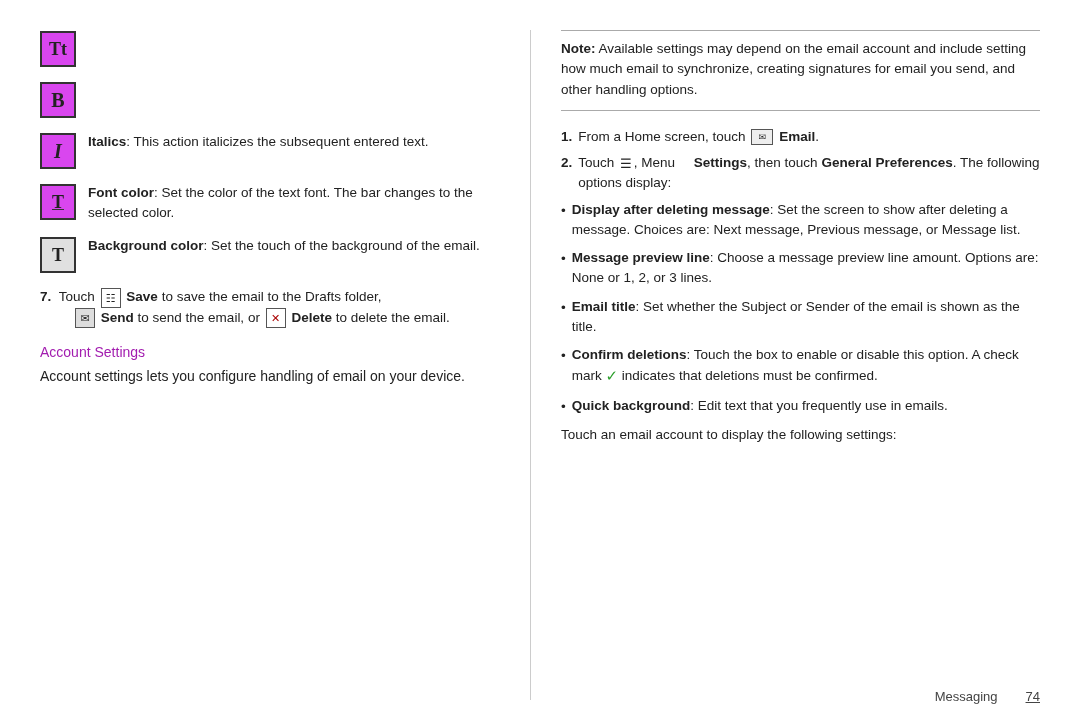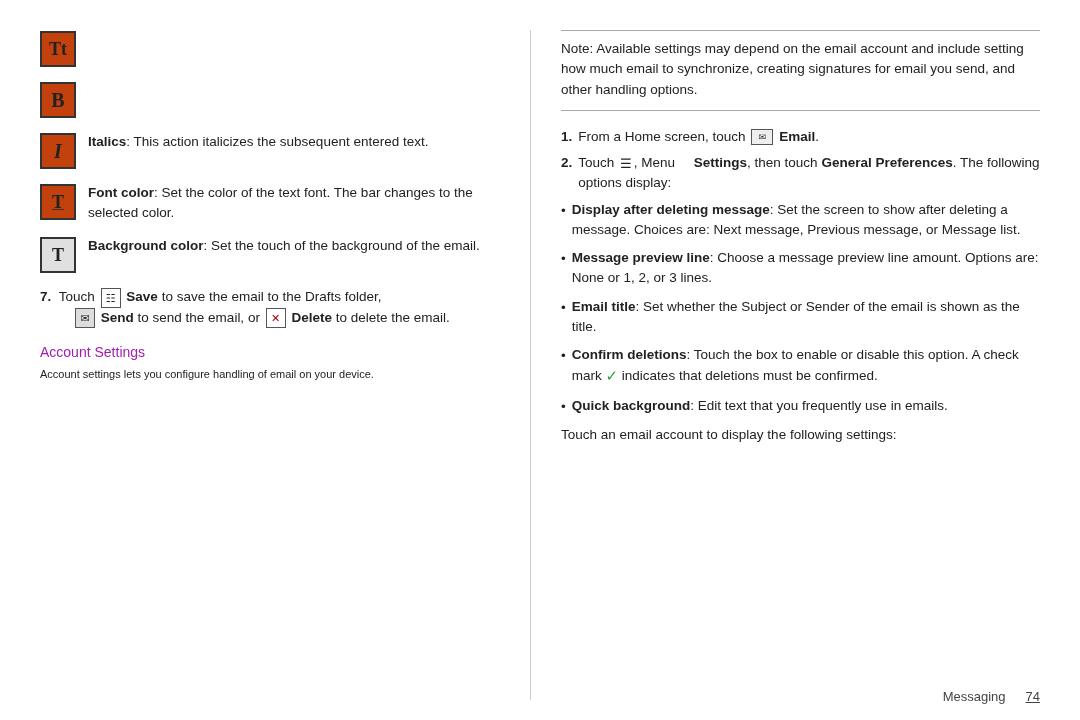--- a/index.html
+++ b/index.html
@@ -45,21 +45,21 @@
       height: 36px;
       border: 2px solid #333;
       display: flex;
       align-items: center;
       justify-content: center;
       flex-shrink: 0;
       margin-right: 12px;
       margin-top: 1px;
       font-size: 17px;
       font-weight: bold;
-      background: #c2410c;
+      background: #d946ef;
     }
     .format-icon.tt { font-size: 18px; font-weight: bold; font-family: serif; }
     .format-icon.bold { font-weight: bold; font-size: 20px; font-family: serif; }
     .format-icon.italic { font-style: italic; font-size: 20px; font-family: serif; }
     .format-icon.underline-t {
       position: relative;
       font-size: 18px;
       font-weight: bold;
       font-family: serif;
       text-decoration: underline;
@@ -102,34 +102,34 @@
     }
 
     
     .account-settings-title {
       color: #a21caf;
       font-size: 14px;
       font-weight: normal;
       margin-bottom: 6px;
     }
     .account-settings-body {
-      font-size: 11px;
+      font-size: 14px;
       line-height: 1.5;
     }
 
     
     .note-box {
       border-top: 1px solid #aaa;
       border-bottom: 1px solid #aaa;
       padding: 8px 0 10px 0;
       margin-bottom: 16px;
       font-size: 13.5px;
       line-height: 1.5;
     }
-    .note-box .note-label { font-weight: normal; }
+    .note-box .note-label { font-weight: bold; }
 
     .right-steps {
       font-size: 13.5px;
       line-height: 1.5;
     }
     .right-step {
       margin-bottom: 6px;
       display: flex;
       align-items: flex-start;
     }
@@ -190,21 +190,21 @@
 
     
     .footer {
       position: absolute;
       bottom: 16px;
       right: 40px;
       font-size: 13px;
       color: #444;
       display: flex;
       align-items: center;
-      gap: 20px;
+      gap: 28px;
     }
     .footer-page { font-weight: normal; text-decoration: underline; }
   </style>
 </head>
 <body>
 
 <div class="page">
 
   <div class="left-col">
 

